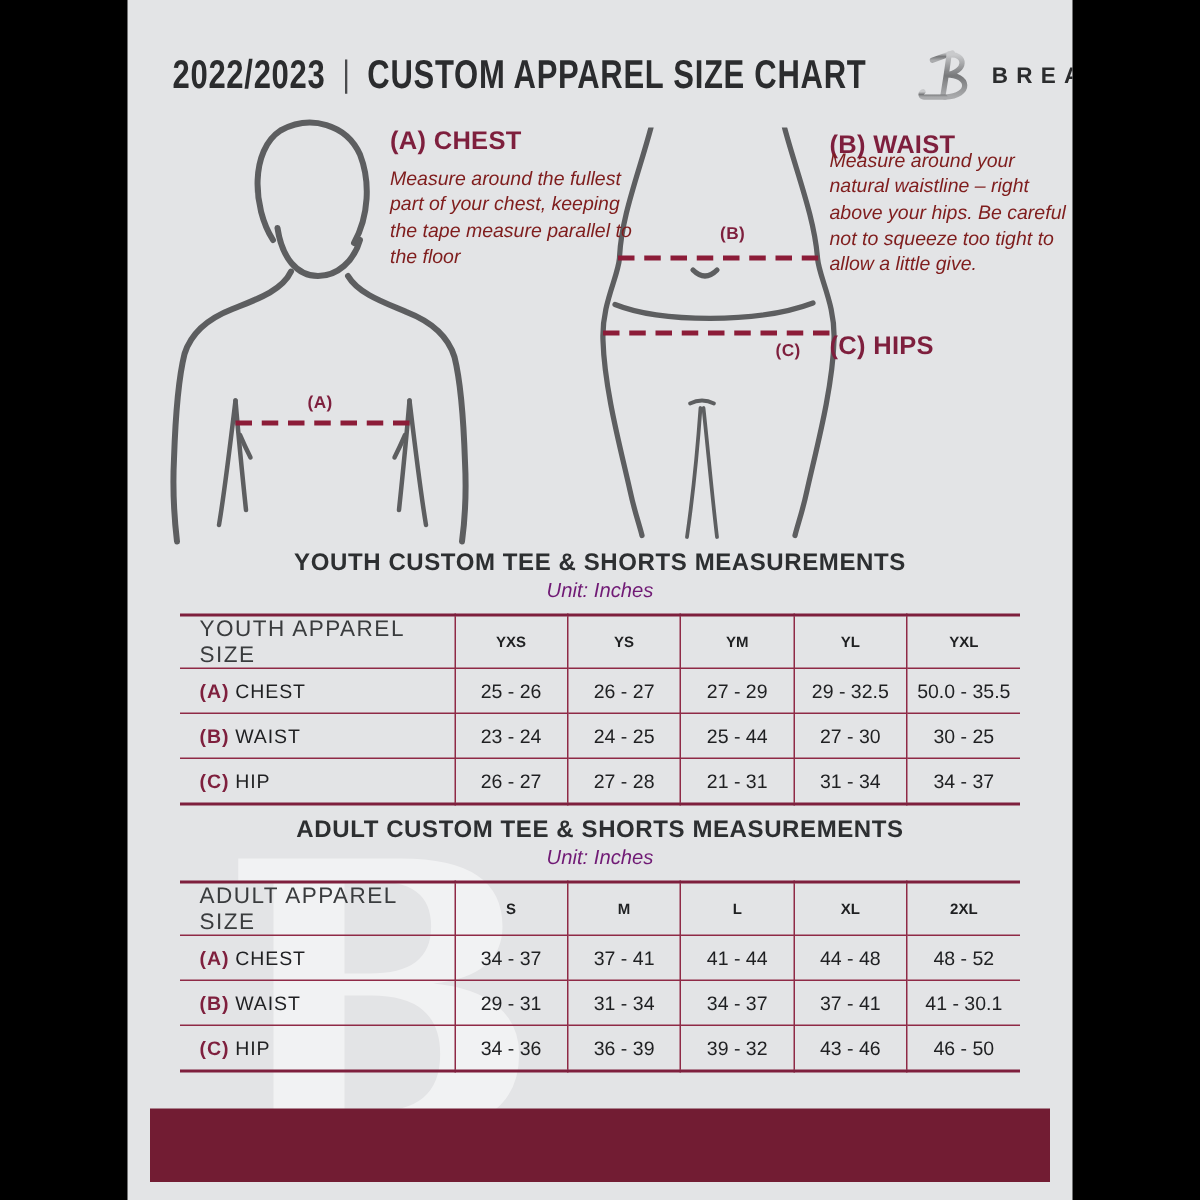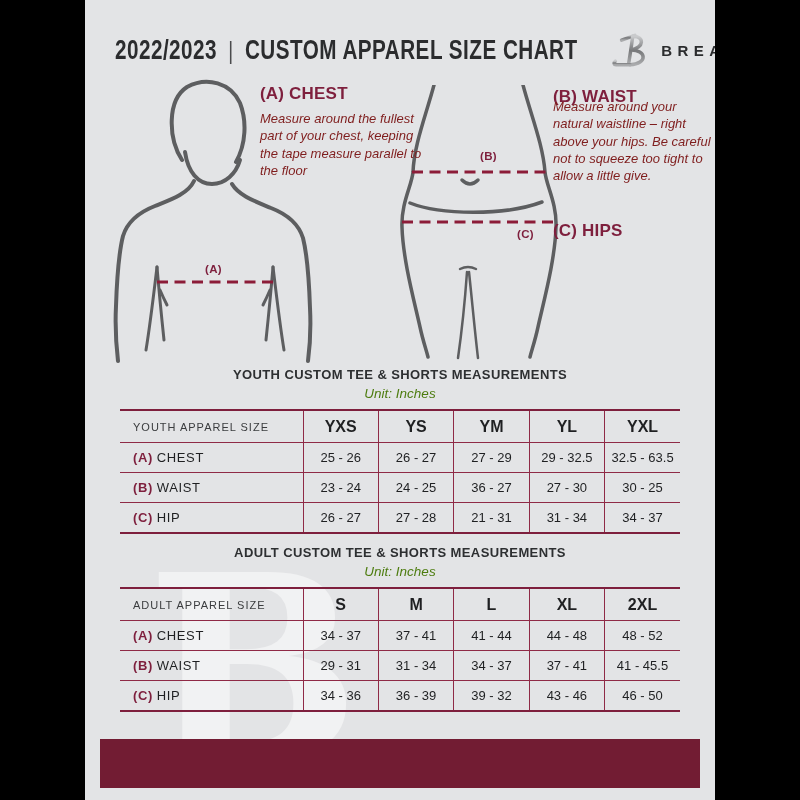--- a/index.html
+++ b/index.html
@@ -19,31 +19,31 @@
   .g-text{position:absolute;font-style:italic;font-size:13px;line-height:1.33;color:#7f1d1d;white-space:pre-line;}
   .marker{position:absolute;font-weight:bold;font-size:11.5px;color:#7e1f3d;letter-spacing:.3px;}
 
   .fig{position:absolute;}
 
   
   .watermark{position:absolute;left:62px;top:542px;font-family:"DejaVu Serif","Liberation Serif",serif;
              font-weight:bold;font-size:252px;line-height:1;color:rgba(255,255,255,.5);z-index:0;}
 
   
-  .sec-title{position:absolute;left:0;width:630px;text-align:center;font-weight:bold;font-size:13px;
+  .sec-title{position:absolute;left:0;width:630px;text-align:center;font-weight:bold;font-size:16px;
              letter-spacing:.4px;color:#2d2f31;z-index:2;}
-  .sec-unit{position:absolute;left:0;width:630px;text-align:center;font-style:italic;font-size:13.5px;color:#4d7c0f;z-index:2;}
+  .sec-unit{position:absolute;left:0;width:630px;text-align:center;font-style:italic;font-size:13.5px;color:#701a75;z-index:2;}
   .size-table{position:absolute;left:35px;width:560px;border-collapse:collapse;table-layout:fixed;z-index:2;
               border-top:2.5px solid #7e1f3d;border-bottom:2.5px solid #7e1f3d;}
   .size-table th,.size-table td{border:1.5px solid #8f2a46;text-align:center;vertical-align:middle;
               color:#1f2022;font-size:13px;height:29px;padding:0;}
-  .size-table th{height:31px;font-size:16px;font-weight:bold;}
+  .size-table th{height:31px;font-size:10px;font-weight:bold;}
   .size-table th:first-child,.size-table td:first-child{border-left:none;text-align:left;padding-left:13px;}
   .size-table th:last-child,.size-table td:last-child{border-right:none;}
-  .size-table th.lbl{font-weight:normal;font-size:11px;letter-spacing:1px;color:#3a3c3e;}
+  .size-table th.lbl{font-weight:normal;font-size:15px;letter-spacing:1px;color:#3a3c3e;}
   .row-label{font-size:13.5px;letter-spacing:.6px;color:#2c2e30;}
   .row-label .pfx{font-weight:bold;color:#7e1f3d;margin-right:4px;}
 
   .footer-bar{position:absolute;left:15px;top:739px;width:600px;height:49px;background:#721c33;z-index:3;}
 </style>
 </head>
 <body>
 
 <div class="page">
 
@@ -144,29 +144,29 @@
     </thead>
     <tbody>
       <tr>
         <td class="row-label">
           <span class="pfx">(A)</span><span>CHEST</span>
         </td>
         <td>25 - 26</td>
         <td>26 - 27</td>
         <td>27 - 29</td>
         <td>29 - 32.5</td>
-        <td>32.5 - 63.5</td>
+        <td>50.0 - 35.5</td>
       </tr>
       <tr>
         <td class="row-label">
           <span class="pfx">(B)</span><span>WAIST</span>
         </td>
         <td>23 - 24</td>
         <td>24 - 25</td>
-        <td>36 - 27</td>
+        <td>25 - 44</td>
         <td>27 - 30</td>
         <td>30 - 25</td>
       </tr>
       <tr>
         <td class="row-label">
           <span class="pfx">(C)</span><span>HIP</span>
         </td>
         <td>26 - 27</td>
         <td>27 - 28</td>
         <td>21 - 31</td>
@@ -210,21 +210,21 @@
         <td>48 - 52</td>
       </tr>
       <tr>
         <td class="row-label">
           <span class="pfx">(B)</span><span>WAIST</span>
         </td>
         <td>29 - 31</td>
         <td>31 - 34</td>
         <td>34 - 37</td>
         <td>37 - 41</td>
-        <td>41 - 45.5</td>
+        <td>41 - 30.1</td>
       </tr>
       <tr>
         <td class="row-label">
           <span class="pfx">(C)</span><span>HIP</span>
         </td>
         <td>34 - 36</td>
         <td>36 - 39</td>
         <td>39 - 32</td>
         <td>43 - 46</td>
         <td>46 - 50</td>

